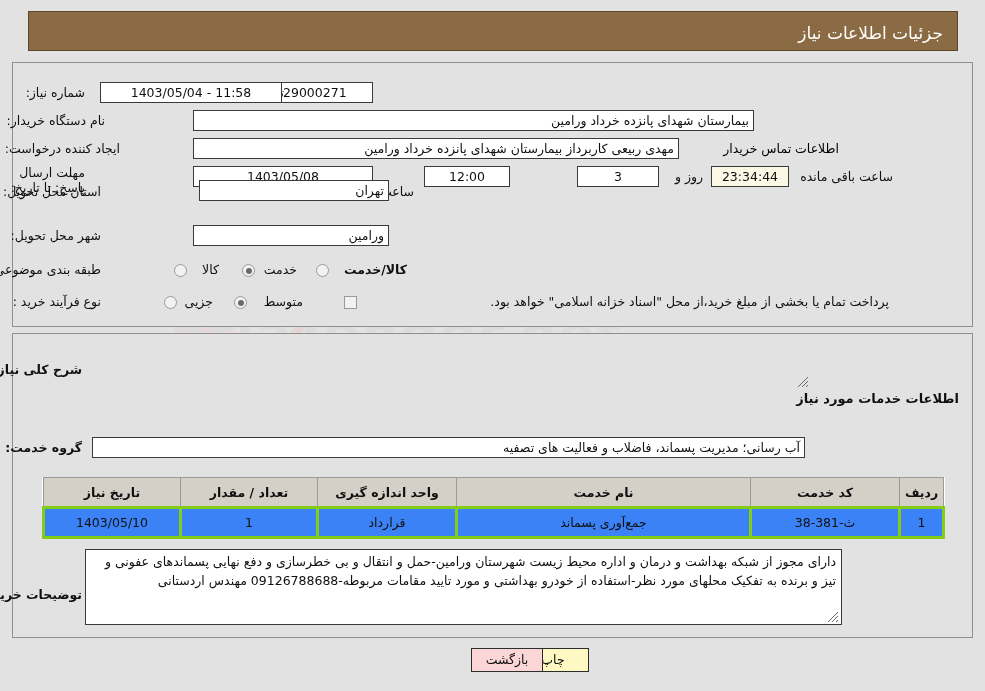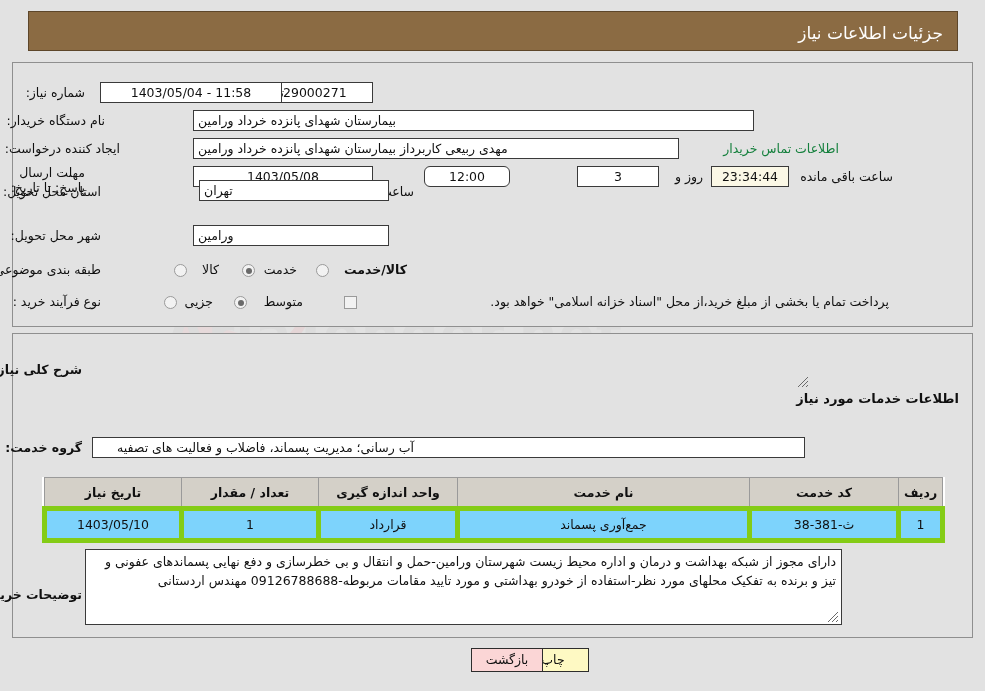--- a/index.html
+++ b/index.html
@@ -82,21 +82,21 @@
     font-size: 12.5px;
     color: #101010;
     white-space: nowrap;
     z-index: 4;
     text-align: right;
   }
   .lbl-bold { font-weight: bold; }
   .link {
     position: absolute;
     font-size: 12.5px;
-    color: #15803d;
+    color: #000000;
     white-space: nowrap;
     cursor: pointer;
     z-index: 4;
   }
 
   
   .tbox {
     position: absolute;
     box-sizing: border-box;
     border: 1px solid #3a3a3a;
@@ -105,21 +105,21 @@
     font-size: 12.5px;
     color: #101010;
     padding: 0 4px;
     line-height: 19px;
     height: 21px;
     white-space: nowrap;
     overflow: hidden;
     z-index: 4;
     text-align: center;
   }
-  .tbox.right { text-align: left; }
+  .tbox.right { text-align: right; }
   .tbox.khaki { background: #fbf8e6; }
 
   .tarea {
     position: absolute;
     box-sizing: border-box;
     border: 1px solid #3a3a3a;
     background: #ffffff;
     font-size: 12.5px;
     color: #101010;
     padding: 2px 5px;
@@ -181,26 +181,26 @@
   table.items th {
     background: #d4d0c8;
     border: 1px solid #9a9a9a;
     font-weight: bold;
     color: #101010;
     height: 28px;
     padding: 0 4px;
     text-align: center;
   }
   table.items td {
-    border: 5px solid #84cc16;
+    border: 3px solid #84cc16;
     height: 27px;
     padding: 0 4px;
     text-align: center;
     color: #101010;
-    background: #7dd3fc;
+    background: #3b82f6;
   }
 
   
   .btn {
     position: absolute;
     box-sizing: border-box;
     border: 1px solid #2d2d2d;
     font-family: "DejaVu Sans", "Liberation Sans", sans-serif;
     font-size: 12.5px;
     color: #101010;
@@ -245,21 +245,21 @@
   <div class="lbl" style="right:880px; top:113px;">نام دستگاه خریدار:</div>
   <div class="tbox right" style="right:231px; top:110px; width:561px;">بیمارستان شهدای پانزده خرداد ورامین</div>
 
   <div class="lbl" style="right:865px; top:141px;">ایجاد کننده درخواست:</div>
   <div class="tbox right" style="right:306px; top:138px; width:486px;">مهدی ربیعی کاربرداز بیمارستان شهدای پانزده خرداد ورامین</div>
   <div class="link" style="right:146px; top:141px;">اطلاعات تماس خریدار</div>
 
   <div class="lbl" style="right:900px; top:165px; width:84px; line-height:15px; white-space:normal;">مهلت ارسال پاسخ: تا تاریخ:</div>
   <div class="tbox" style="right:612px; top:166px; width:180px;">1403/05/08</div>
   <div class="lbl" style="right:571px; top:184px;">ساعت</div>
-  <div class="tbox" style="right:475px; top:166px; width:86px;border-radius:6px;">12:00</div>
+  <div class="tbox" style="right:475px; top:166px; width:86px;">12:00</div>
   <div class="tbox" style="right:326px; top:166px; width:82px;">3</div>
   <div class="lbl" style="right:282px; top:169px;">روز و</div>
   <div class="tbox khaki" style="right:196px; top:166px; width:78px;">23:34:44</div>
   <div class="lbl" style="right:92px; top:169px;">ساعت باقی مانده</div>
 
   <div class="lbl" style="right:884px; top:184px;">استان محل تحویل:</div>
   <div class="tbox right" style="right:596px; top:180px; width:190px;">تهران</div>
 
   <div class="lbl" style="right:884px; top:228px;">شهر محل تحویل:</div>
   <div class="tbox right" style="right:596px; top:225px; width:196px;">ورامین</div>

